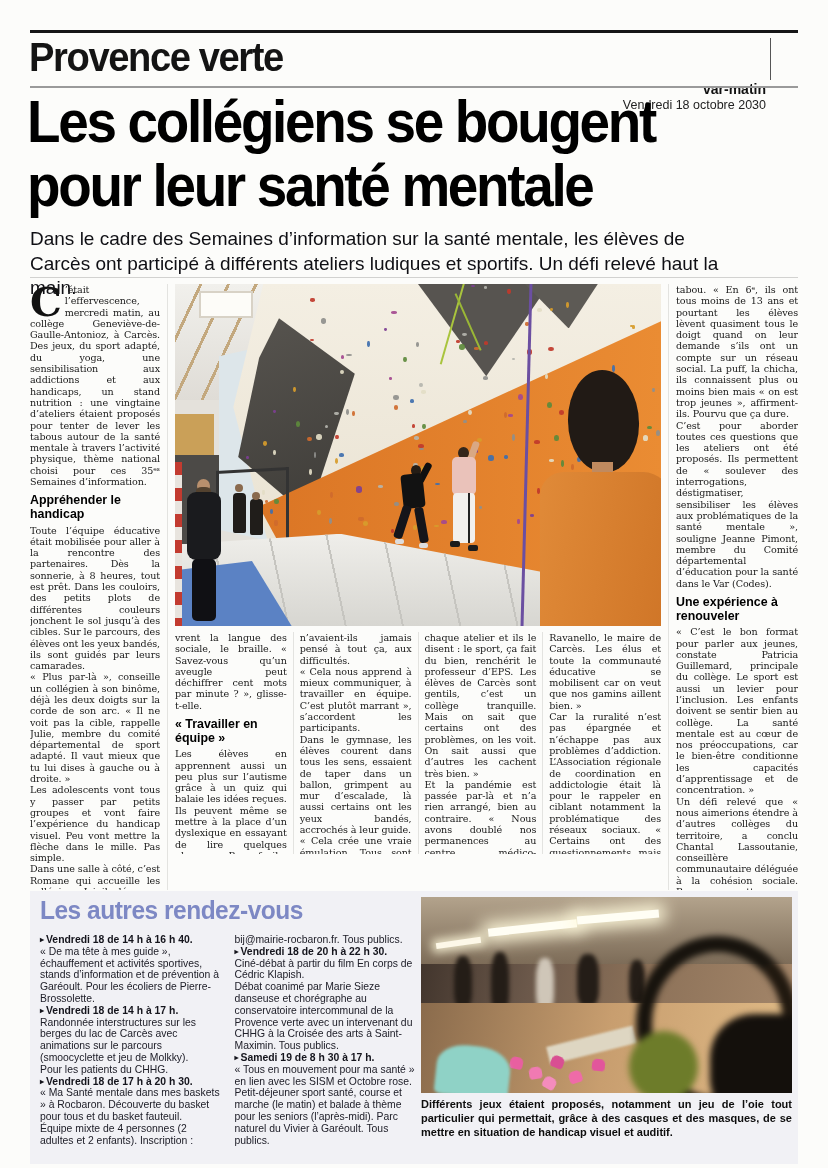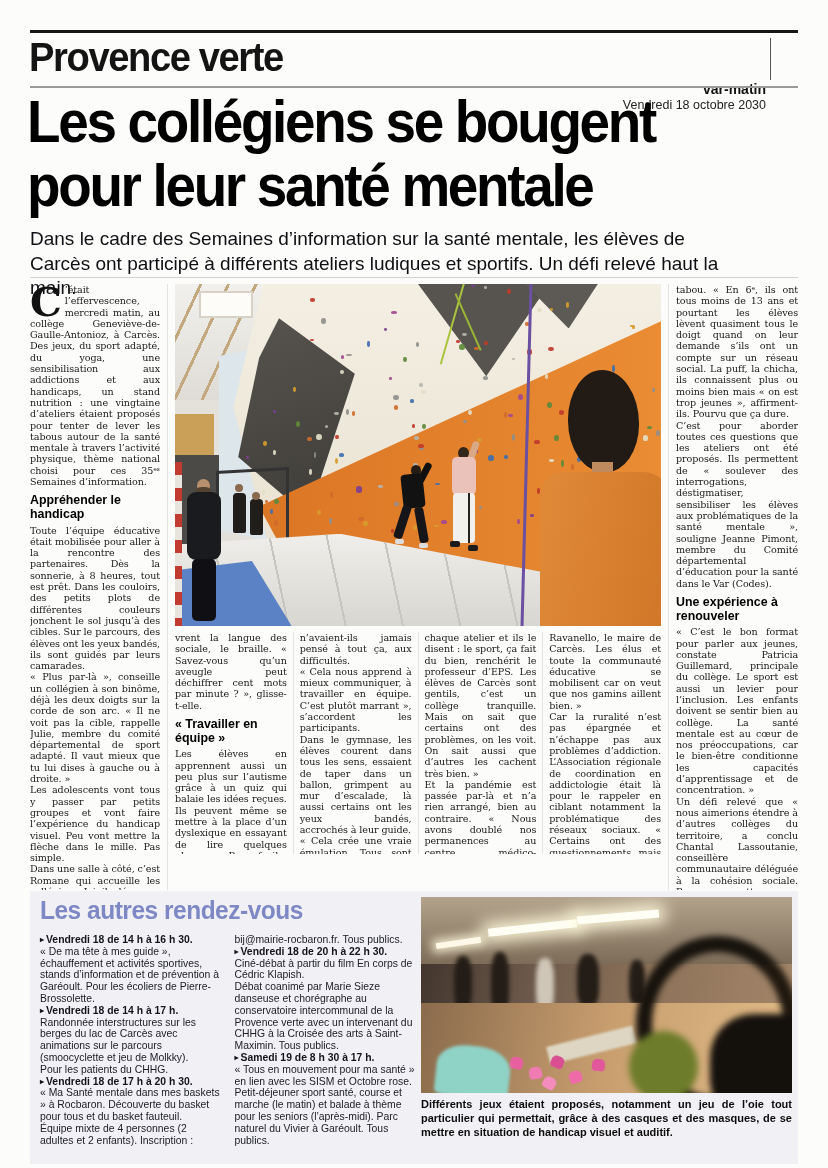--- a/index.html
+++ b/index.html
@@ -384,21 +384,21 @@
 
     </div>
   </div>
 
   <div class="agenda">
     <h2 class="agenda-title">Les autres rendez-vous</h2>
 
     <div class="agenda-cols">
       <div class="acol">
         <p class="aitem">
-          <span class="alead"><span class="bullet">▸</span><span>Vendredi 18 de 14 h à 16 h 30.</span></span>
+          <span class="alead"><span class="bullet">▸</span><span>Vendredi 18 de 14 h à 16 h 40.</span></span>
           <span class="abody">« De ma tête à mes guide », échauffement et activités sportives, stands d’information et de prévention à Garéoult. Pour les écoliers de Pierre-Brossolette.</span>
         </p>
         <p class="aitem">
           <span class="alead"><span class="bullet">▸</span><span>Vendredi 18 de 14 h à 17 h.</span></span>
           <span class="abody">Randonnée interstructures sur les berges du lac de Carcès avec animations sur le parcours (smoocyclette et jeu de Molkky).
 Pour les patients du CHHG.</span>
         </p>
         <p class="aitem">
           <span class="alead"><span class="bullet">▸</span><span>Vendredi 18 de 17 h à 20 h 30.</span></span>
           <span class="abody">« Ma Santé mentale dans mes baskets » à Rocbaron. Découverte du basket pour tous et du basket fauteuil.

